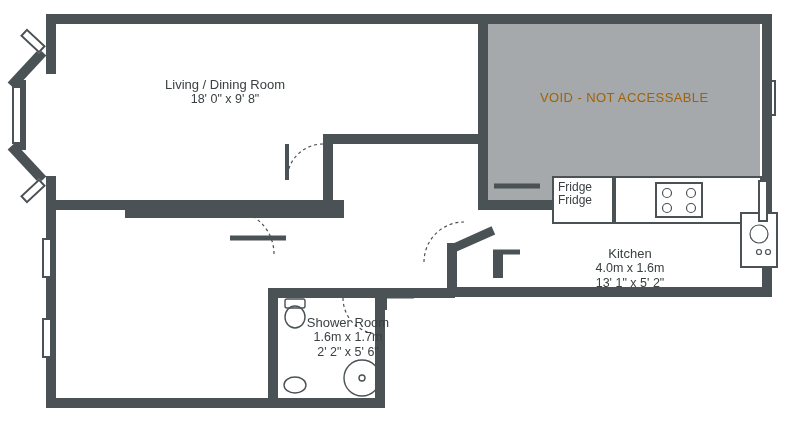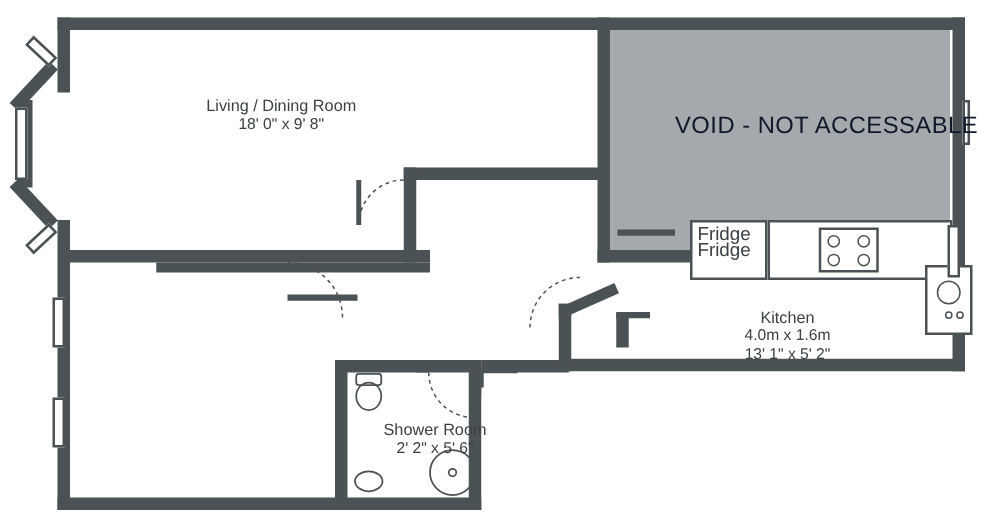--- a/index.html
+++ b/index.html
@@ -31,35 +31,35 @@
     color: #3a4043;
     font-size: 12.5px;
     line-height: 15px;
     white-space: nowrap;
   }
   .room-label .name {
     font-size: 13px;
   }
   .void-label {
     position: absolute;
-    color: #0f172a;
-    font-size: 19px;
+    color: #a16207;
+    font-size: 13px;
     letter-spacing: 0.4px;
     white-space: nowrap;
   }
   .fixture-box {
     position: absolute;
     border: 2px solid #4b5255;
     background: #ffffff;
     box-sizing: border-box;
   }
   .fixture-label {
     position: absolute;
     color: #3a4043;
-    font-size: 15px;
+    font-size: 12px;
     line-height: 13px;
     white-space: nowrap;
   }
   .window {
     position: absolute;
     border: 2px solid #4b5255;
     background: #ffffff;
     box-sizing: border-box;
   }
   svg.overlay {
@@ -192,18 +192,19 @@
   <div class="void-label" style="left:540px; top:90px;">VOID - NOT ACCESSABLE</div>
 
 
   <div class="room-label" style="left:540px; top:246px; width:180px;">
     <div class="name">Kitchen</div>
     <div>4.0m x 1.6m</div>
     <div>13' 1" x 5' 2"</div>
   </div>
 
 
-  <div class="room-label" style="left:258px; top:336px; width:180px;">
+  <div class="room-label" style="left:258px; top:315px; width:180px;">
     <div class="name">Shower Room</div>
+    <div>1.6m x 1.7m</div>
     <div>2' 2" x 5' 6"</div>
   </div>
 
 </div>
 
 </body></html>

